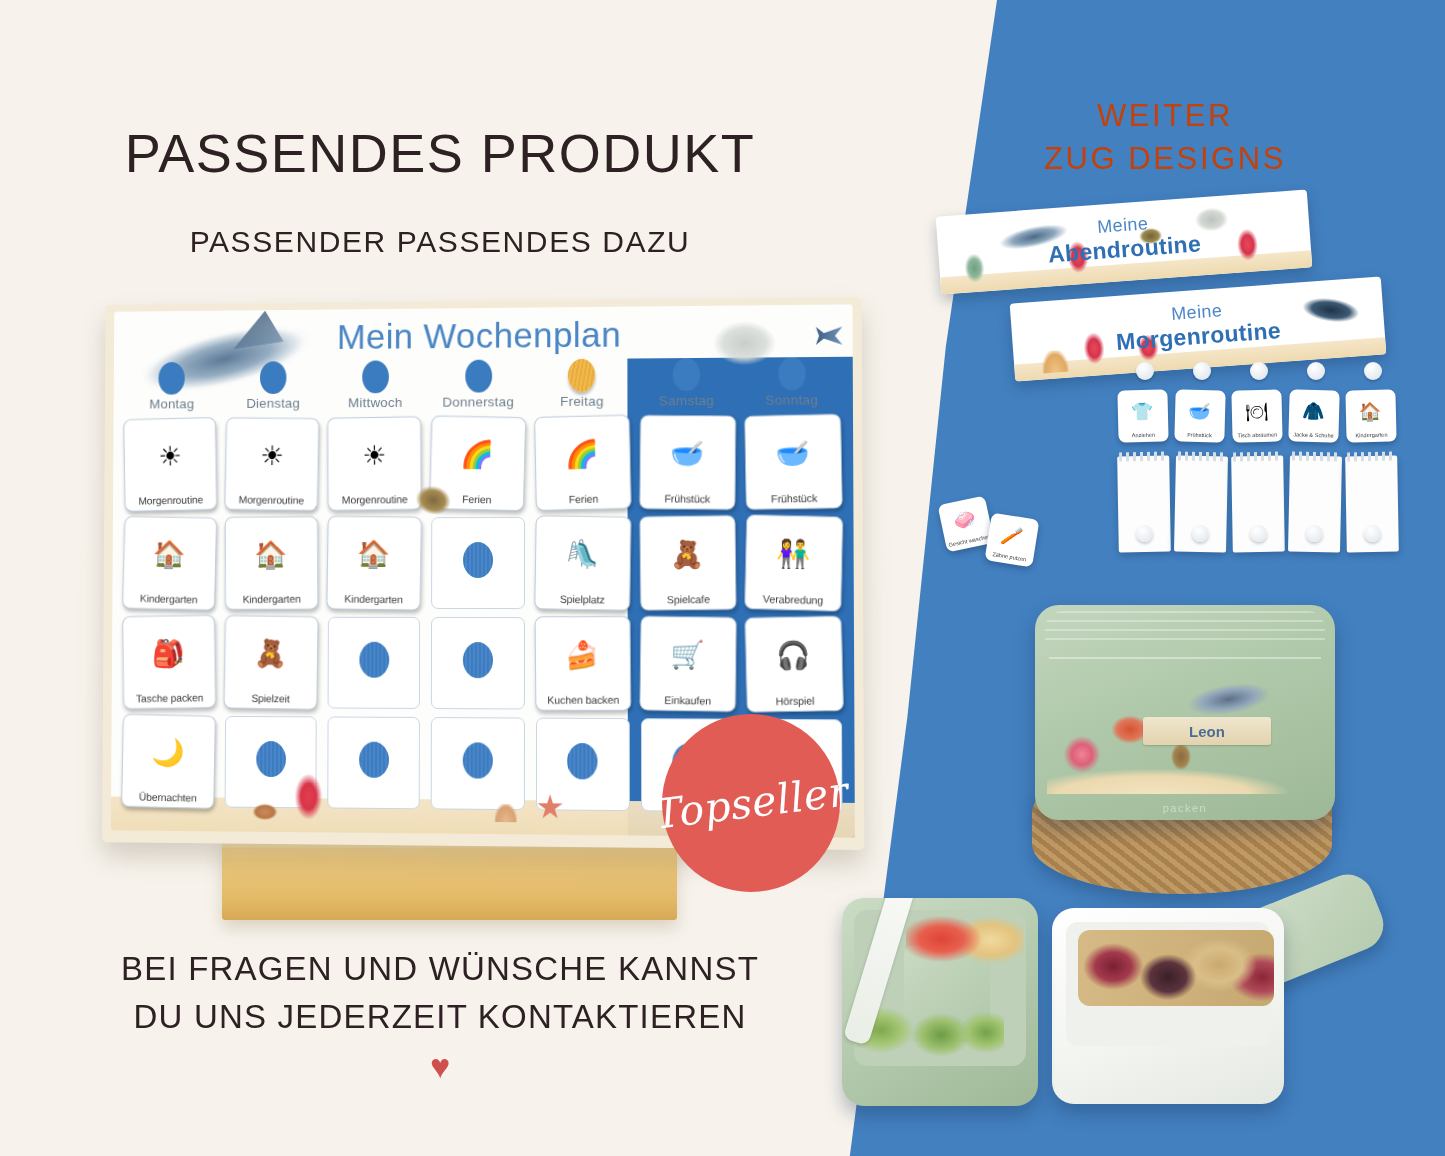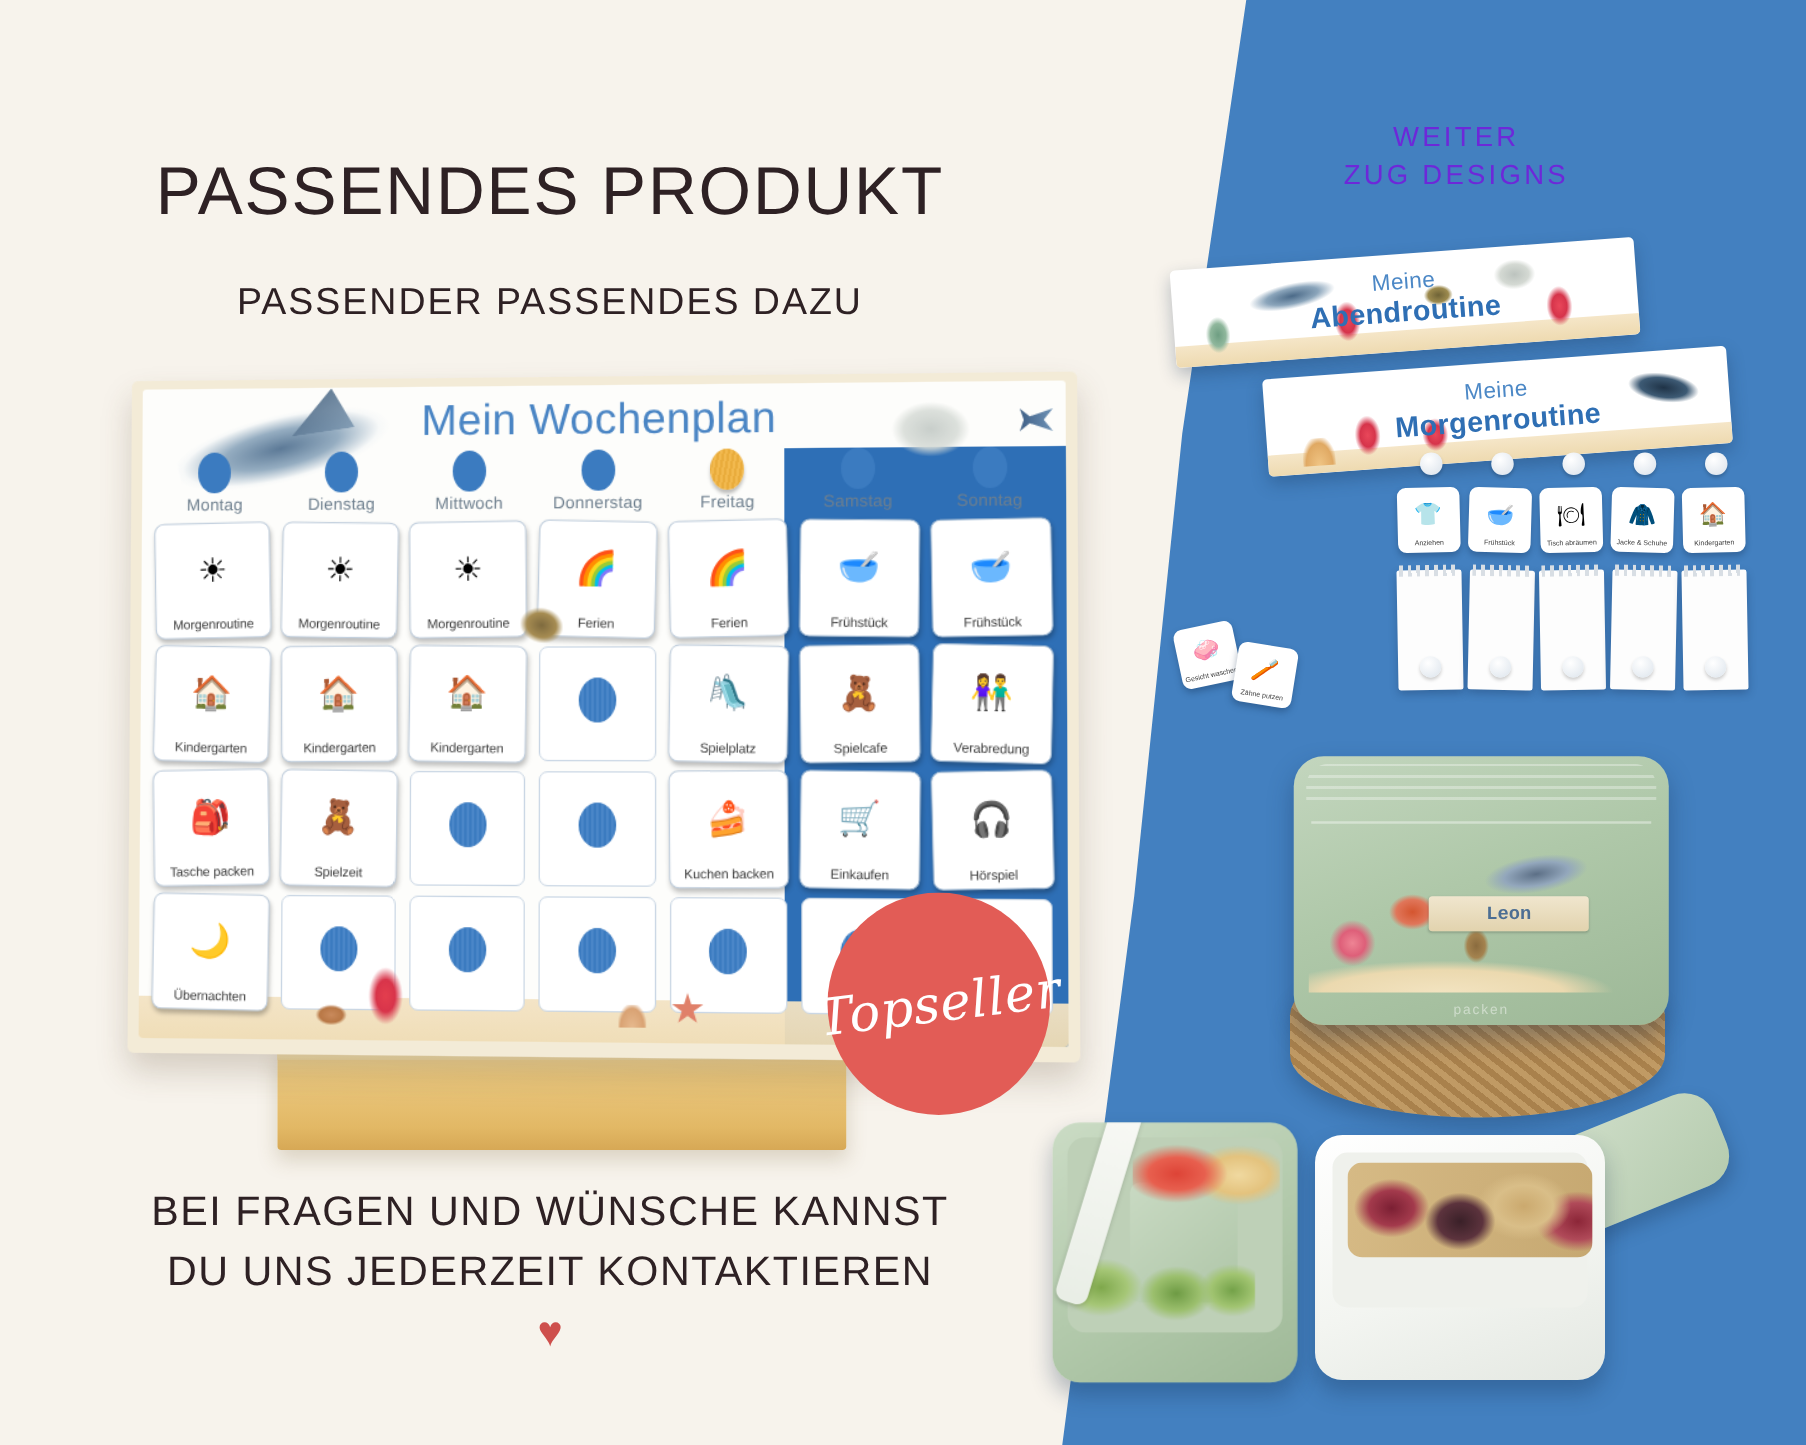--- a/index.html
+++ b/index.html
@@ -18,22 +18,22 @@
     width: 640px; height: 1156px;
     background: #4380C0;
     clip-path: polygon(30% 0%, 100% 0%, 100% 100%, 7% 100%, 16% 62%, 22% 30%);
     z-index: 1;
   }
   #panel-title {
     position: absolute;
     top: 95px; left: 905px;
     width: 520px;
     text-align: center;
-    color: #6d28d9;
-    font-size: 22px;
+    color: #c2410c;
+    font-size: 31px;
     letter-spacing: 2.6px;
     line-height: 1.38;
     font-weight: 400;
     z-index: 6;
     white-space: pre-line;
   }
 
   
   #headline {
     position: absolute;
@@ -428,21 +428,21 @@
     background: radial-gradient(ellipse 60% 100% at 40% 100%, #F2E3C0 0%, #EBD9AF 60%, transparent 85%);
   }
   #lb-namebar {
     position: absolute; top: 112px; left: 108px;
     width: 128px; height: 28px;
     background: linear-gradient(to bottom,#F0E6CE,#E2D3AE);
     border-radius: 3px;
     display: flex; align-items: center; justify-content: center;
     box-shadow: 0 1px 2px rgba(0,0,0,.18);
   }
-  #lb-name { font-size: 15px; color: #4C6E93; font-weight: bold; font-family: Liberation Mono, monospace; }
+  #lb-name { font-size: 15px; color: #4C6E93; font-weight: bold; }
   #lb-brand {
     position: absolute; bottom: 6px; left: 0; width: 100%;
     text-align: center; font-size: 11px; color: rgba(255,255,255,.45);
     letter-spacing: 1.5px;
   }
 
   
   #bento-green {
     position: absolute;
     top: 898px; left: 842px;

